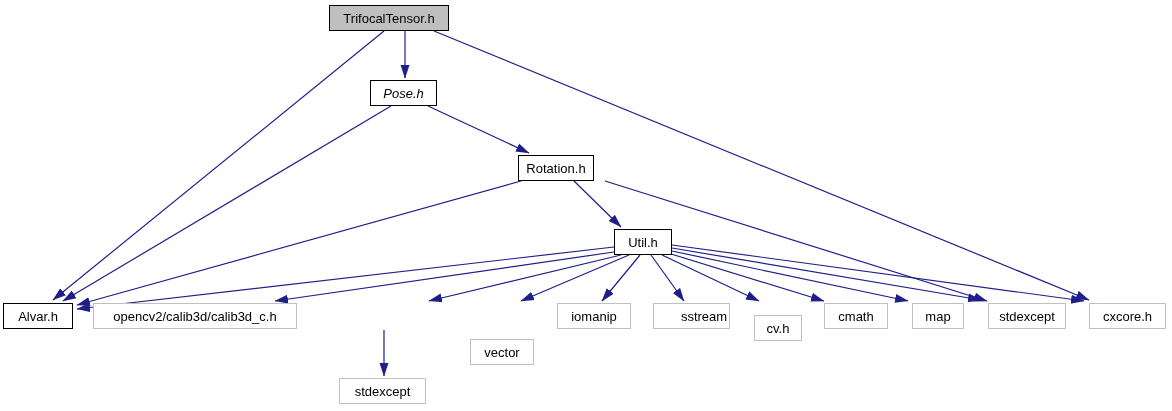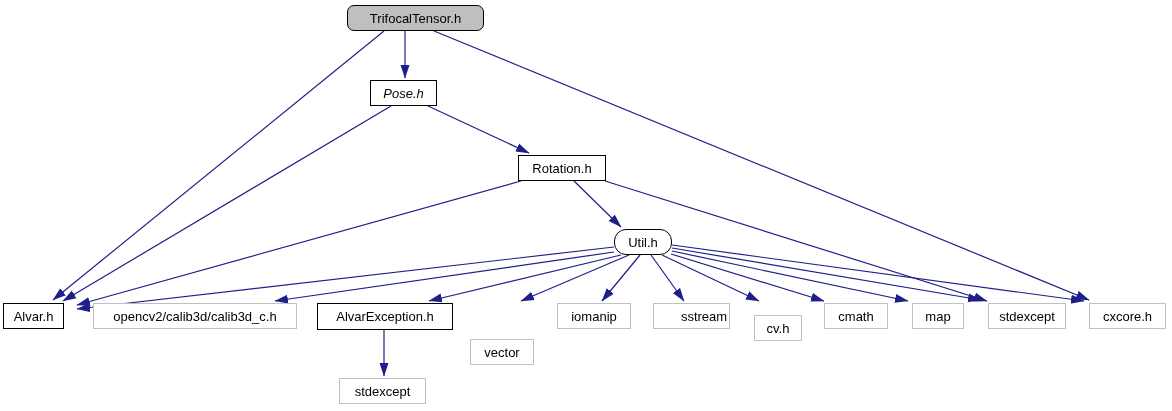--- a/index.html
+++ b/index.html
@@ -75,27 +75,26 @@
       <line x1="651" y1="255" x2="684" y2="301" marker-end="url(#arrow)"></line>
       <line x1="662" y1="255" x2="759" y2="301" marker-end="url(#arrow)"></line>
       <line x1="671" y1="254" x2="824" y2="301" marker-end="url(#arrow)"></line>
       <line x1="672" y1="251" x2="908" y2="301" marker-end="url(#arrow)"></line>
       <line x1="672" y1="248" x2="981" y2="300" marker-end="url(#arrow)"></line>
       <line x1="672" y1="245" x2="1084" y2="301" marker-end="url(#arrow)"></line>
       <line x1="384" y1="330" x2="384" y2="376" marker-end="url(#arrow)"></line>
     </g>
   </svg>
 
-  <div class="node root" style="left:347px; top:5px;   width:137px; height:26px;border-radius:7px;">TrifocalTensor.h</div>
+  <div class="node root" style="left:329px; top:5px;   width:120px; height:26px;">TrifocalTensor.h</div>
   <div class="node internal" style="left:370px; top:80px;  width:67px;  height:26px;font-style:italic;">Pose.h</div>
-  <div class="node internal" style="left:518px; top:155px; width:88px;  height:26px;">Rotation.h</div>
-  <div class="node internal" style="left:614px; top:229px; width:58px;  height:26px;border-radius:12px;">Util.h</div>
-  <div class="node internal" style="left:3px;   top:303px; width:61px;  height:26px;">Alvar.h</div>
+  <div class="node internal" style="left:518px; top:155px; width:76px;  height:26px;">Rotation.h</div>
+  <div class="node internal" style="left:614px; top:229px; width:58px;  height:26px;">Util.h</div>
+  <div class="node internal" style="left:3px;   top:303px; width:70px;  height:26px;">Alvar.h</div>
   <div class="node external" style="left:93px;  top:303px; width:204px; height:26px;">opencv2/calib3d/calib3d_c.h</div>
-  <div class="node internal" style="left:317px; top:303px; width:136px; height:27px;">AlvarException.h</div>
   <div class="node external" style="left:470px; top:303px; width:64px;  height:26px;margin-top:36px;">vector</div>
   <div class="node external" style="left:557px; top:303px; width:74px;  height:26px;">iomanip</div>
   <div class="node external" style="left:653px; top:303px; width:77px;  height:26px;padding-left:25px;">sstream</div>
   <div class="node external" style="left:754px; top:303px; width:48px;  height:26px;margin-top:12px;">cv.h</div>
   <div class="node external" style="left:824px; top:303px; width:64px;  height:26px;">cmath</div>
   <div class="node external" style="left:912px; top:303px; width:52px;  height:26px;">map</div>
   <div class="node external" style="left:988px; top:303px; width:78px;  height:26px;">stdexcept</div>
   <div class="node external" style="left:1089px;top:303px; width:77px;  height:26px;">cxcore.h</div>
   <div class="node external" style="left:339px; top:378px; width:87px;  height:26px;">stdexcept</div>
 

